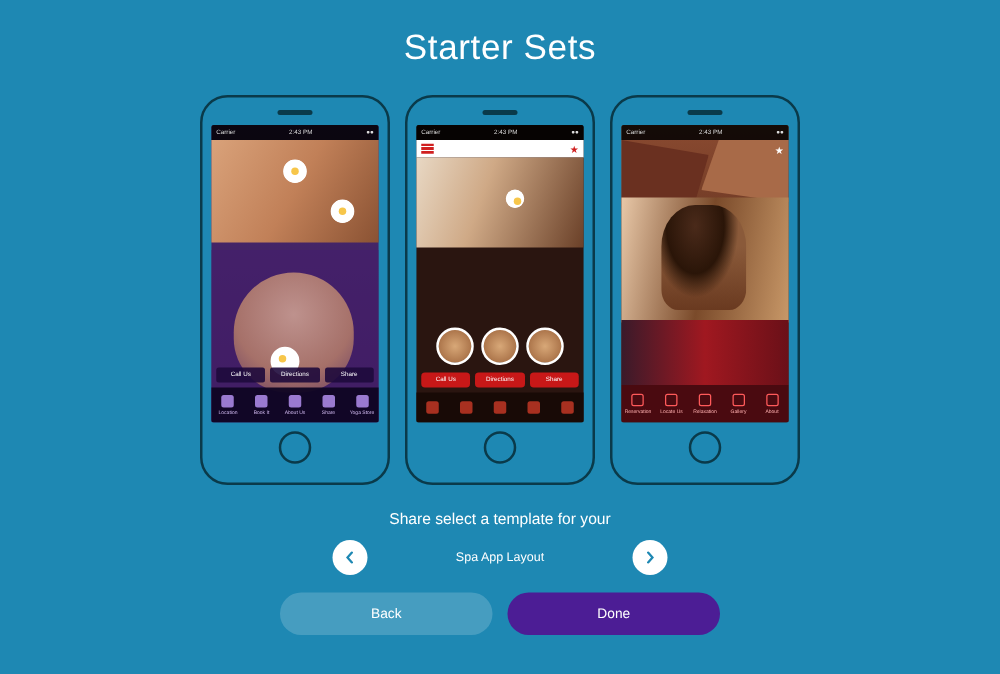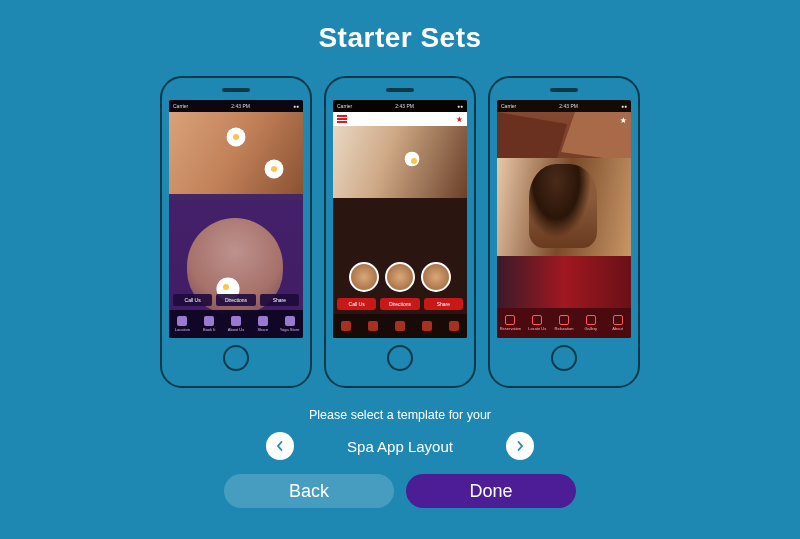--- a/index.html
+++ b/index.html
@@ -7,21 +7,21 @@
     width: 800px;
     height: 539px;
     background: #1e88b3;
     font-family: -apple-system, "Segoe UI", sans-serif;
     overflow: hidden;
     color: #fff;
   }
   .page-title {
     text-align: center;
     font-size: 28px;
-    font-weight: 700;
+    font-weight: 400;
     padding-top: 22px;
     letter-spacing: 0.5px;
   }
   .phones {
     display: flex;
     justify-content: center;
     gap: 12px;
     margin-top: 22px;
   }
   .phone {
@@ -109,23 +109,23 @@
   .p3-tabs { position:absolute; bottom:0; left:0; right:0; height:30px; background:#4a0a10; display:flex; }
   .p3-tab { flex:1; display:flex; flex-direction:column; align-items:center; justify-content:center; gap:1px; }
   .p3-tab .ic { width:10px; height:10px; border:1px solid #ff5a5a; border-radius:2px; }
   .p3-tab .lb { font-size:4px; color:#ffb0b0; }
   .p3-star { position:absolute; top:16px; right:4px; color:#fff; font-size:8px; z-index:6; }
   
   .instruction { text-align:center; font-size:12.5px; margin-top:20px; font-weight:300; }
   .switcher { display:flex; align-items:center; justify-content:center; gap:36px; margin-top:10px; }
   .arrow-btn { width:28px; height:28px; border-radius:50%; background:#fff; border:none; color:#1e88b3; display:flex; align-items:center; justify-content:center; cursor:pointer; }
   .arrow-btn svg { width:10px; height:10px; }
-  .template-name { font-size:15px; font-weight:400; width:140px; text-align:center; }
+  .template-name { font-size:10px; font-weight:400; width:140px; text-align:center; }
   .action-row { display:flex; justify-content:center; gap:12px; margin-top:14px; }
-  .action-btn { width:170px; height:34px; border:none; border-radius:17px; font-size:18px; cursor:pointer; color:#fff;text-align:center; }
+  .action-btn { width:170px; height:34px; border:none; border-radius:17px; font-size:11px; cursor:pointer; color:#fff;text-align:center; }
   .btn-back { background: rgba(255,255,255,0.18); }
   .btn-done { background:#4c1d95; }
 </style>
 </head>
 <body>
 
 <h1 class="page-title">Starter Sets</h1>
 
 <div class="phones">
 
@@ -257,21 +257,21 @@
             <div class="ic"></div>
             <div class="lb">About</div>
           </div>
       </div>
     </div>
     <div class="home"></div>
   </div>
 
 </div>
 
-<div class="instruction">Please select a template for your</div>
+<div class="instruction">Share select a template for your</div>
 
 <div class="switcher">
   <button class="arrow-btn">
     <svg viewBox="0 0 10 10">
         <path d="M6.5 1 L3 5 L6.5 9" stroke="#1e88b3" stroke-width="1.8" fill="none" stroke-linecap="round"></path>
       </svg>
   </button>
   <div class="template-name">Spa App Layout</div>
   <button class="arrow-btn">
     <svg viewBox="0 0 10 10">

